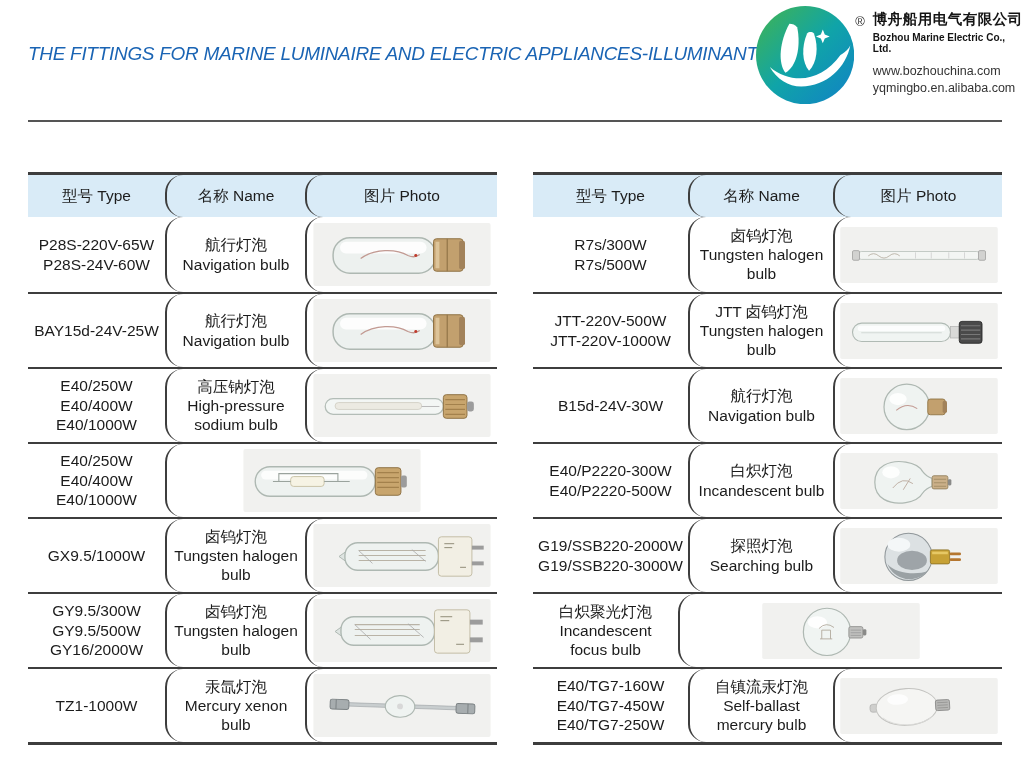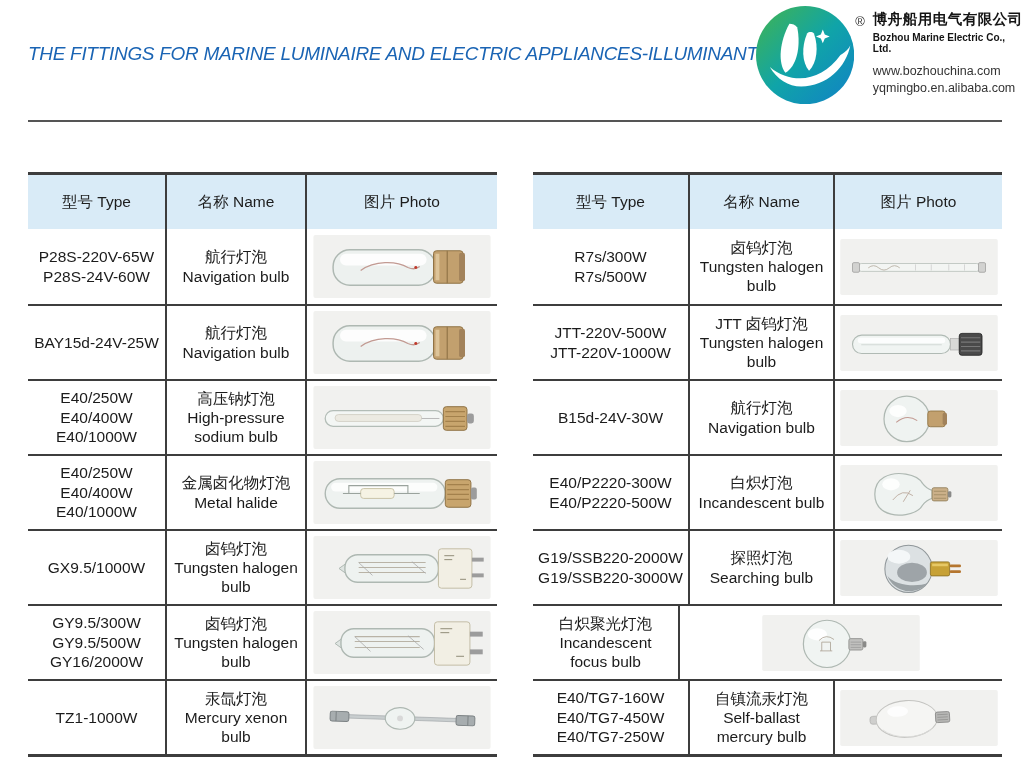--- a/index.html
+++ b/index.html
@@ -18,26 +18,26 @@
   .reg-mark { font-size:13px; color:#333; margin:8px 1px 0 1px; }
   .logo-text { margin-top:4px; margin-left:7px; }
   .company-zh { font-size:14.5px; font-weight:700; color:#141414; letter-spacing:0.5px; }
   .company-en { font-size:10px; font-weight:700; color:#141414; margin-top:3px; }
   .sites { margin-top:9px; font-size:12.5px; color:#333; line-height:1.32; }
 
   
   .ptable { position:absolute; top:172px; width:469px; border-top:3px solid #3d3d3d; border-bottom:3px solid #3d3d3d; }
   .t-left  { left:28px; }
   .t-right { left:533px; }
-  .thead { display:flex; height:54px; background:#d9ebf7; }
+  .thead { display:flex; height:42px; background:#d9ebf7; }
   .trow  { display:flex; height:75px; box-sizing:border-box; }
   .tbody .trow + .trow { border-top:2px solid #3d3d3d; }
   .cell { display:flex; flex-direction:column; align-items:center; justify-content:center;
           text-align:center; box-sizing:border-box; color:#1b1b1b; }
-  .cell + .cell { border-left:2px solid #3d3d3d; }
+  .cell + .cell { border-left:2px solid #3d3d3d;border-radius:18px; }
   .thead .cell { font-size:15.5px; color:#1d1d1d; }
   .t-left  .c-type { width:137px; } .t-left  .c-name { width:140px; } .t-left  .c-photo { flex:1; }
   .t-right .c-type { width:155px; } .t-right .c-name { width:145px; } .t-right .c-photo { flex:1; }
   .c-type { font-size:15.5px; white-space:pre-line; line-height:1.28; }
   .c-name { padding:0 6px; font-size:15.5px; line-height:1.24; }
   .photo { display:flex; align-items:center; justify-content:center; }
   .t-left  .photo svg { width:178px; height:63px; display:block; }
   .t-right .photo svg { width:158px; height:56px; display:block; }
 </style>
 </head>
@@ -150,24 +150,20 @@
                 <path d="M134 26 h20 M134 31 h20 M134 36 h20 M134 41 h20" stroke="#a3814c" stroke-width="1.2"></path>
                 <rect x="156" y="28" width="7" height="10" rx="2.5" fill="#9c9c9c"></rect>
               </svg>
             </div>
           </div>
         </div>
         <div class="trow">
           <div class="cell c-type">E40/250W
 E40/400W
 E40/1000W</div>
-          <div class="cell c-name">
-            <div class="zh">金属卤化物灯泡</div>
-            <div class="en">Metal halide</div>
-          </div>
           <div class="cell c-photo">
             <div class="photo">
               <svg viewBox="0 0 180 64" xmlns="http://www.w3.org/2000/svg">
                 <rect x="0" y="0" width="180" height="64" rx="2" fill="#f1f1ef"></rect>
                 <rect x="12" y="18" width="122" height="30" rx="15" fill="#eef2f0" stroke="#aeb8b2" stroke-width="1.4"></rect>
                 <rect x="18" y="22" width="108" height="9" rx="4.5" fill="#ffffff" opacity="0.8"></rect>
                 <rect x="48" y="28" width="34" height="10" rx="3" fill="#f6f3e4" stroke="#c9c3a8"></rect>
                 <path d="M30 33 h18 M82 33 h26 M36 33 v-8 h60 v8" stroke="#9aa39d" fill="none" stroke-width="1.1"></path>
                 <rect x="134" y="19" width="26" height="28" rx="3" fill="#c8a56d" stroke="#8e7244"></rect>
                 <path d="M136 24 h22 M136 29 h22 M136 34 h22 M136 39 h22" stroke="#a3814c" stroke-width="1.3"></path>

